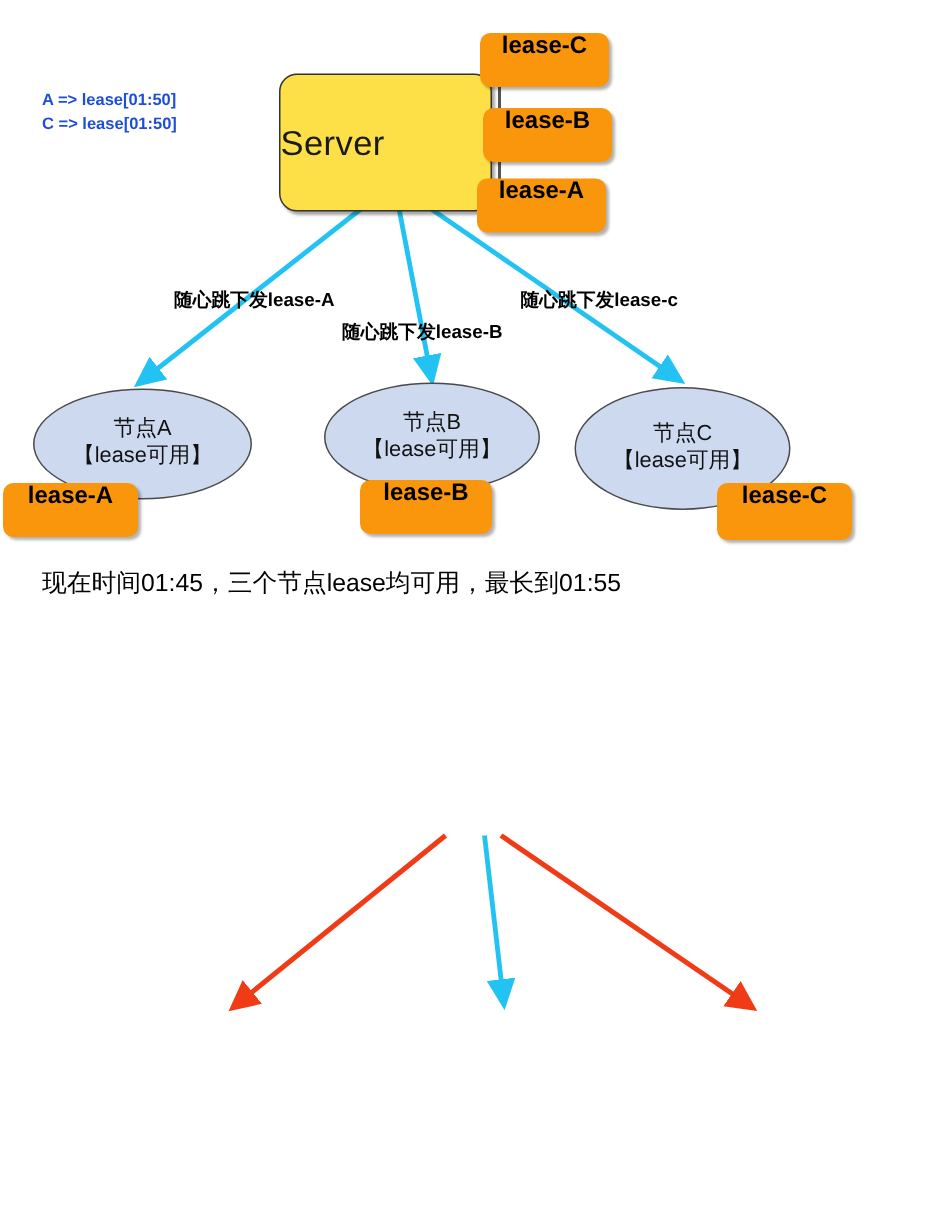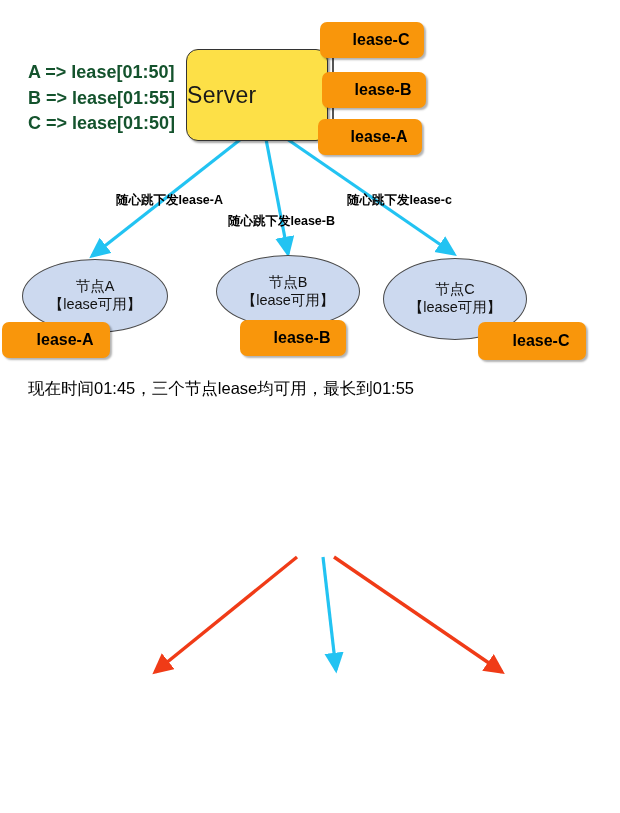--- a/index.html
+++ b/index.html
@@ -23,35 +23,34 @@
     z-index:3;
   }
   .server-label{
     font-size:23px;color:#1a1a1a;letter-spacing:.3px;
   }
 
   
   .chip{
     position:absolute;
     border-radius:7px;
-    display:flex;align-items:center;justify-content:center;
+    display:flex;justify-content:center;
     font-weight:bold;color:#000;
     box-shadow:2px 2px 2px rgba(0,0,0,.30);
     z-index:6;
-    padding-left:18px;
   }
   .chip.orange{background:#f9960b;}
 
   
   .chip-connector{position:absolute;width:2px;background:#555;z-index:2;}
 
   
   .spec{
     position:absolute;
-    font-size:18px;font-weight:bold;color:#14532d;
+    font-size:11px;font-weight:bold;color:#1d4ed8;
     line-height:1.42;white-space:nowrap;z-index:4;
   }
 
   
   .node{
     position:absolute;
     background:#ccd9ef;
     border:1.6px solid #4a4a4a;
     border-radius:50%;
     display:flex;flex-direction:column;
@@ -95,21 +94,20 @@
     </defs>
     <line x1="241" y1="139" x2="92" y2="256" stroke="#22c3f2" stroke-width="3.2" marker-end="url(#ah-cyan-1)"></line>
     <line x1="266" y1="139" x2="288" y2="254" stroke="#22c3f2" stroke-width="3.2" marker-end="url(#ah-cyan-1)"></line>
     <line x1="287" y1="139" x2="454" y2="254" stroke="#22c3f2" stroke-width="3.2" marker-end="url(#ah-cyan-1)"></line>
   </svg>
 
   <div class="chip-connector" style="left:332px;top:58px;height:96px;"></div>
 
   <div class="spec" style="left:28px;top:60px;">
     <div>A =&gt; lease[01:50]</div>
-    <div>B =&gt; lease[01:55]</div>
     <div>C =&gt; lease[01:50]</div>
   </div>
 
   <div class="server-box" style="left:186px;top:49px;width:140px;height:90px;">
     <span class="server-label">Server</span>
   </div>
 
   <div class="chip orange" style="left:320px;top:22px;width:86px;height:36px;font-size:16px;">
     <span>lease-C</span>
   </div>

